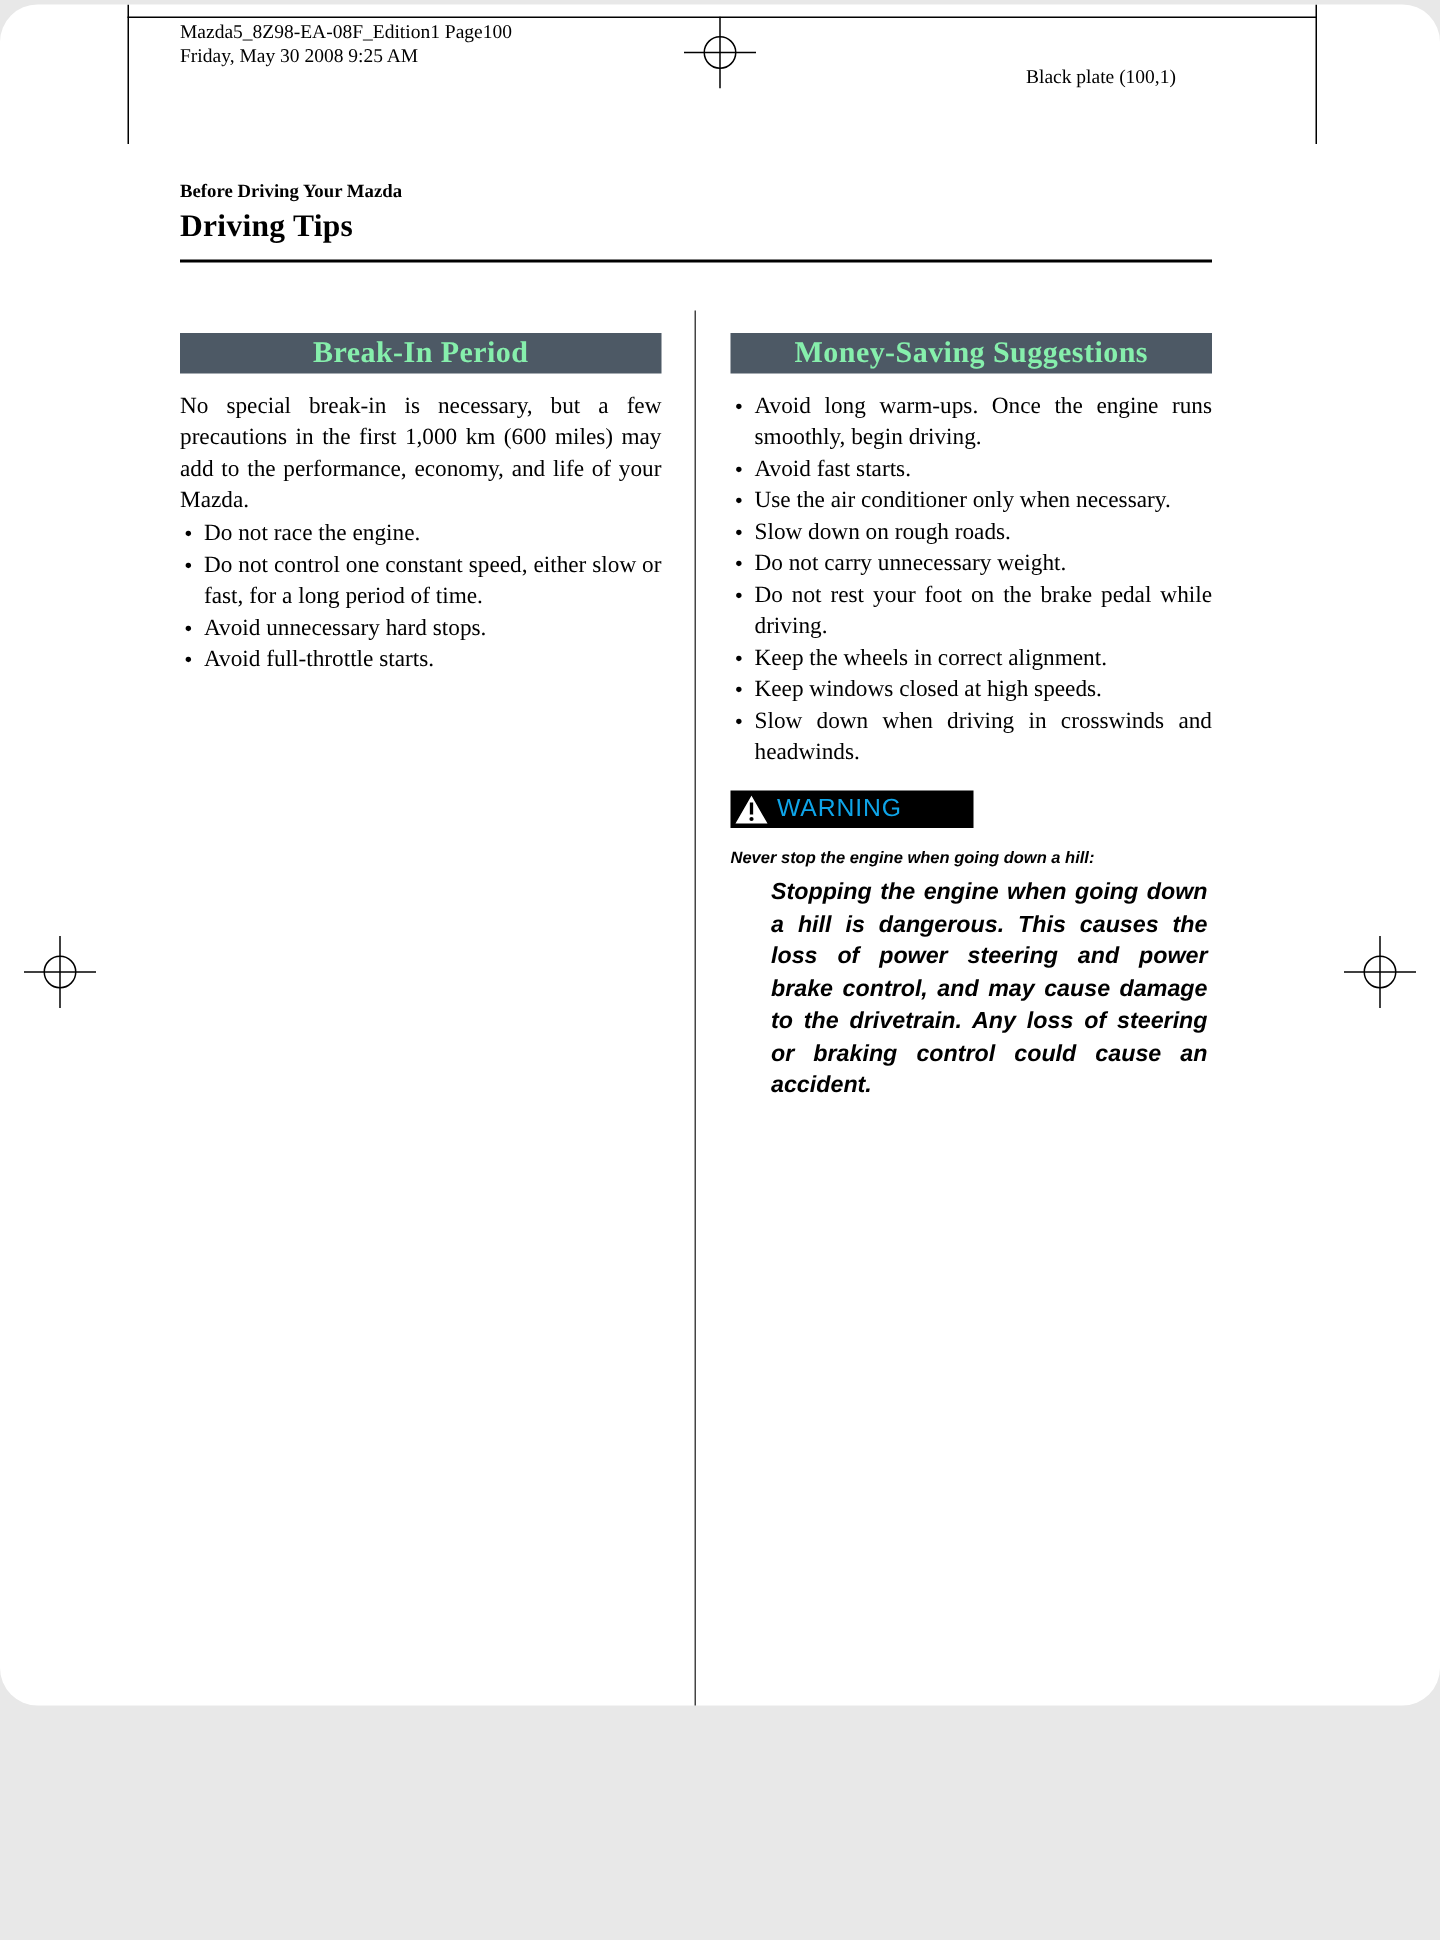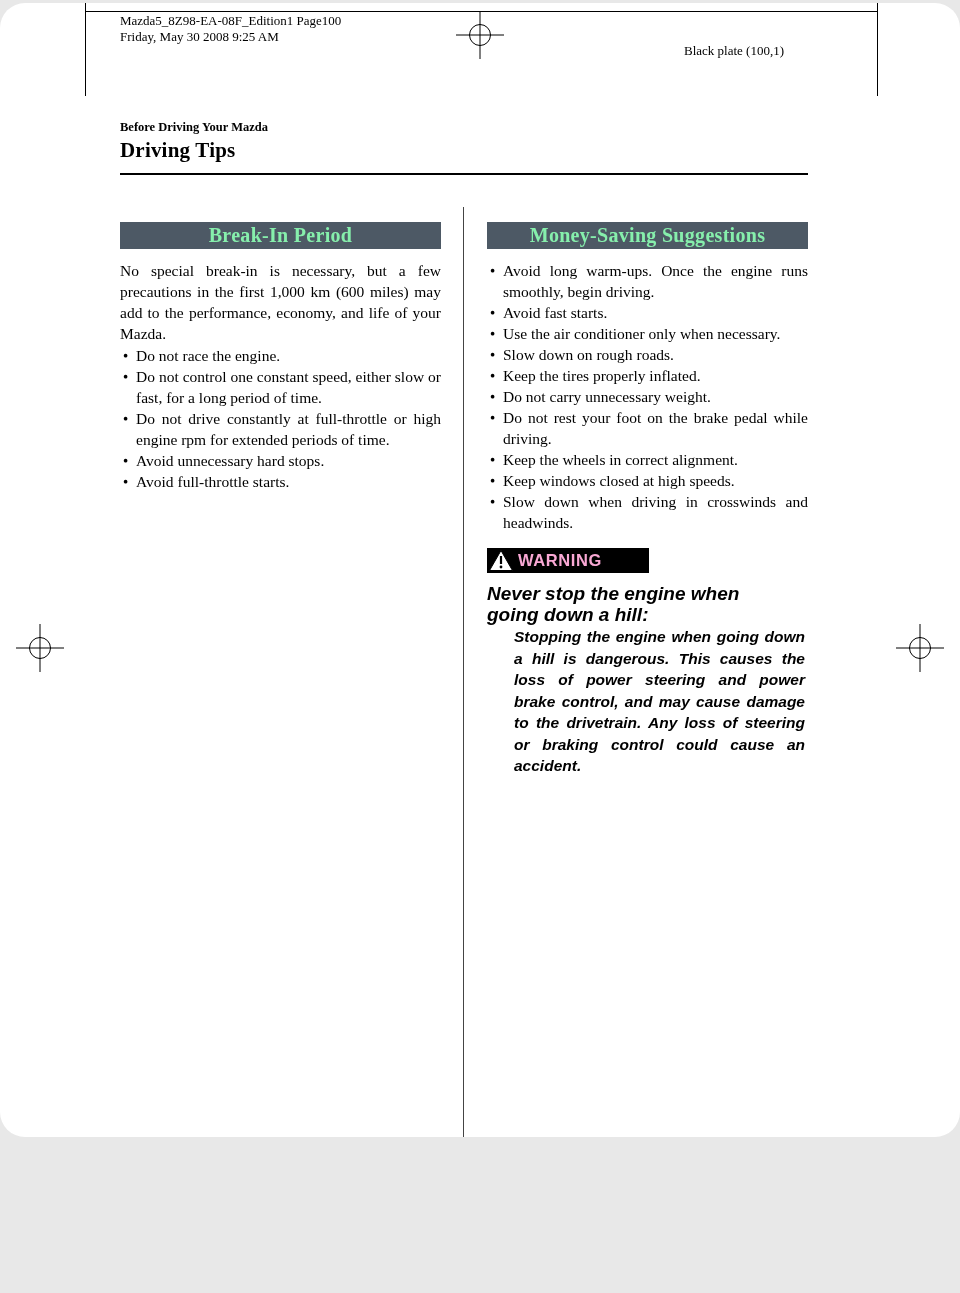--- a/index.html
+++ b/index.html
@@ -35,26 +35,26 @@
     content:"\25CF"; position:absolute; left:-13px; top:0;
     font-size:8.5px; line-height:21px;
   }
 
   .warning-bar {
     display:flex; align-items:center; gap:5px;
     background:#000; width:162px; height:25px; margin-top:15px;
     padding-left:2px; box-sizing:border-box;
   }
   .warning-label {
-    color:#f9a8d4; font-family:"Liberation Sans", sans-serif;
-    font-weight:bold; font-size:16.5px; letter-spacing:0.6px;
+    color:#0ea5e9; font-family:"Liberation Sans", sans-serif;
+    font-weight:normal; font-size:16.5px; letter-spacing:0.6px;
   }
   .warn-lead {
     font-family:"Liberation Sans", sans-serif; font-weight:bold; font-style:italic;
-    font-size:19px; line-height:21px; margin:10px 0 0 0; width:292px;
+    font-size:11px; line-height:21px; margin:10px 0 0 0; width:292px;
   }
   .warn-body {
     font-family:"Liberation Sans", sans-serif; font-weight:bold; font-style:italic;
     font-size:15.5px; line-height:21.5px; margin:1px 0 0 27px; width:291px;
     text-align:justify;
   }
 
   .page-number { font-size:17px; font-weight:bold; }
   .form-number { font-size:21px; }
   .watermark { font-family:"Liberation Sans", sans-serif; font-size:17px; color:#0f766e; }
@@ -107,34 +107,32 @@
   <div class="title-rule" style="left:120px; top:170px; width:688px;"></div>
 
   <div class="vline" style="left:463px; top:204px; height:948px; background:#444;"></div>
 
   <div class="column" style="left:120px; top:219px;">
     <div class="col-heading">Break-In Period</div>
     <p class="body-text">No special break-in is necessary, but a few precautions in the first 1,000 km (600 miles) may add to the performance, economy, and life of your Mazda.</p>
     <ul class="bullets">
       <li>Do not race the engine.</li>
       <li>Do not control one constant speed, either slow or fast, for a long period of time.</li>
-      <li>Do not drive constantly at full-throttle or high engine rpm for extended periods of time.</li>
       <li>Avoid unnecessary hard stops.</li>
       <li>Avoid full-throttle starts.</li>
     </ul>
   </div>
 
   <div class="column" style="left:487px; top:219px;">
     <div class="col-heading">Money-Saving Suggestions</div>
     <ul class="bullets">
       <li>Avoid long warm-ups. Once the engine runs smoothly, begin driving.</li>
       <li>Avoid fast starts.</li>
       <li>Use the air conditioner only when necessary.</li>
       <li>Slow down on rough roads.</li>
-      <li>Keep the tires properly inflated.</li>
       <li>Do not carry unnecessary weight.</li>
       <li>Do not rest your foot on the brake pedal while driving.</li>
       <li>Keep the wheels in correct alignment.</li>
       <li>Keep windows closed at high speeds.</li>
       <li>Slow down when driving in crosswinds and headwinds.</li>
     </ul>
 
     <div class="warning-bar">
       <svg width="24" height="21" viewBox="0 0 24 21">
         <path d="M12 0.5 L23.5 20.5 L0.5 20.5 Z" fill="#ffffff" stroke="#000" stroke-width="1"></path>

